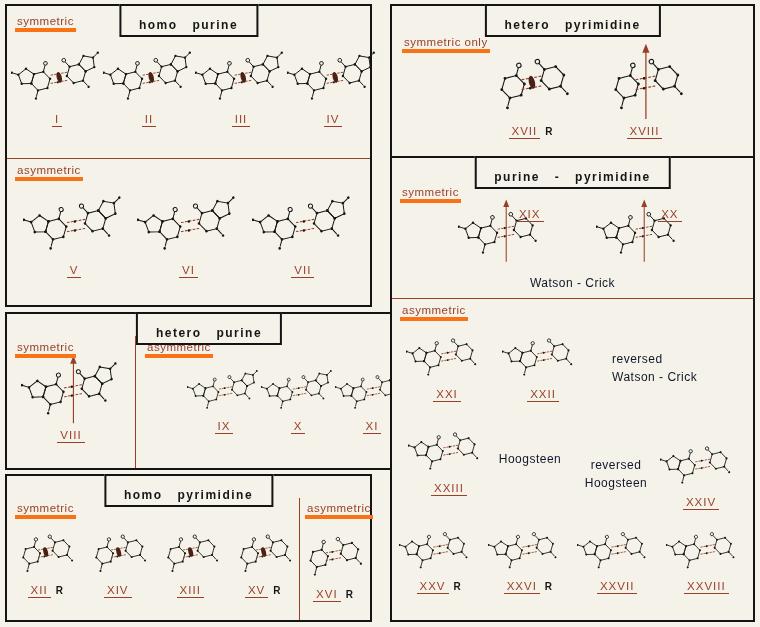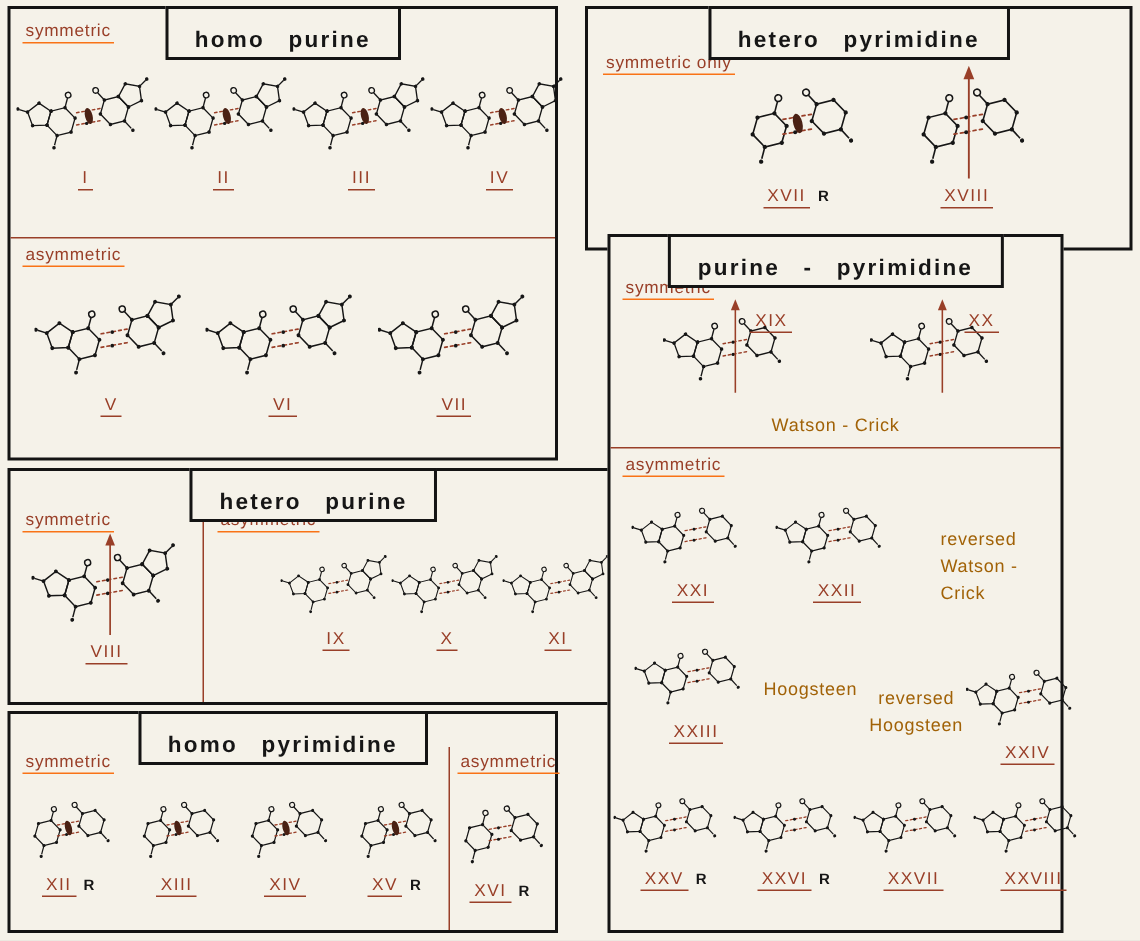--- a/index.html
+++ b/index.html
@@ -6,46 +6,46 @@
   .page {
     position:relative; width:760px; height:627px; margin:0 auto;
     background:#f5f2e9; font-family:"Liberation Sans","DejaVu Sans",sans-serif;
     color:#161616; overflow:hidden;
   }
   .panel { position:absolute; border:2.5px solid #141414; background:#f5f2e9; box-sizing:border-box; }
   .p1 { left:5px;  top:4px;   width:367px; height:303px; }
   .p2 { left:5px;  top:312px; width:408px; height:158px; }
   .p3 { left:5px;  top:474px; width:367px; height:148px; }
   .p4 { left:390px; top:4px;   width:365px; height:163px;text-decoration:underline; }
-  .p5 { left:405px; top:156px; width:304px; height:466px; }
+  .p5 { left:390px; top:156px; width:365px; height:466px; }
 
   .ptitle {
     position:absolute; top:-2.5px; left:50%; transform:translateX(-50%);
     margin:0; padding:12px 18px 3px; background:#f5f2e9;
-    border:2.5px solid #141414; font-size:15px; font-weight:bold;
+    border:2.5px solid #141414; font-size:12px; font-weight:bold;
     letter-spacing:1.5px; word-spacing:10px; white-space:nowrap; z-index:3;
   }
   .seclabel {
     position:absolute; color:#993f28; font-size:11.5px; letter-spacing:0.5px;
-    border-bottom:1px solid #f97316; padding:0 2px 1px; z-index:2; background:transparent;text-align:right;
+    border-bottom:4px solid #f97316; padding:0 2px 1px; z-index:2; background:transparent;text-align:right;
   }
   .rule-h { position:absolute; left:0; right:0; border-top:1px solid #993f28; }
   .rule-v { position:absolute; top:22px; bottom:0; border-left:1px solid #993f28; }
 
   .row { position:absolute; display:flex; }
   .structure { display:flex; flex-direction:column; align-items:center; position:relative; }
   .mol svg { display:block; width:var(--molw,86px); height:auto; }
   .numline { display:flex; align-items:baseline; gap:5px; margin-top:2px; height:15px; }
   .numeral {
     color:#993f28; font-size:11.5px; letter-spacing:1px;
     border-bottom:1.5px solid #993f28; padding:0 3px 1px;
   }
   .rlab { color:#161616; font-size:10px; font-weight:bold; }
   .num-top .numline { position:absolute; top:-2px; right:-6px; margin:12px; }
-  .caption { color:#a16207; font-size:12px; line-height:1.5; white-space:pre-line; letter-spacing:0.5px; }
+  .caption { color:#0f172a; font-size:12px; line-height:1.5; white-space:pre-line; letter-spacing:0.5px; }
 
   
   .p1 .lbl-sym  { top:9px; left:8px; }
   .p1 .row-sym  { top:38px; left:4px; right:4px; justify-content:space-around; --molw:92px; }
   .p1 .rule1    { top:152px; }
   .p1 .lbl-asym { top:158px; left:8px; }
   .p1 .row-asym { top:182px; left:10px; right:10px; justify-content:space-around; --molw:102px; }
 
   
   .p2 .lbl-sym  { top:27px; left:8px; }
@@ -830,21 +830,21 @@
               <g stroke="#993f28" stroke-width="1.3" stroke-dasharray="2.2 2.6" stroke-linecap="round">
                 <line x1="48" y1="44" x2="70" y2="40"></line>
                 <line x1="48" y1="55" x2="70" y2="51"></line>
               </g>
               <circle cx="57" cy="42.6" r="1.5" fill="#161616"></circle>
               <circle cx="57" cy="53.6" r="1.5" fill="#161616"></circle>
               <ellipse cx="59" cy="47" rx="3.4" ry="7.4" transform="rotate(-14 59 47)" fill="#4a2114"></ellipse>
             </svg>
           </div>
     <div class="numline">
-      <span class="numeral">XIII</span>
+      <span class="numeral">XIV</span>
 
     </div>
   </div>
         <div class="structure">
     <div class="mol">
             <svg viewBox="10 2 96 90" xmlns="http://www.w3.org/2000/svg">
               <g transform="translate(38,52) rotate(-14)">
                 <polygon points="13,0 6.5,11.3 -6.5,11.3 -13,0 -6.5,-11.3 6.5,-11.3" fill="none" stroke="#161616" stroke-width="1.2"></polygon>
                 <circle cx="13" cy="0" r="1.6" fill="#161616"></circle>
                 <circle cx="6.5" cy="11.3" r="1.6" fill="#161616"></circle>
@@ -873,21 +873,21 @@
               <g stroke="#993f28" stroke-width="1.3" stroke-dasharray="2.2 2.6" stroke-linecap="round">
                 <line x1="48" y1="44" x2="70" y2="40"></line>
                 <line x1="48" y1="55" x2="70" y2="51"></line>
               </g>
               <circle cx="57" cy="42.6" r="1.5" fill="#161616"></circle>
               <circle cx="57" cy="53.6" r="1.5" fill="#161616"></circle>
               <ellipse cx="59" cy="47" rx="3.4" ry="7.4" transform="rotate(-14 59 47)" fill="#4a2114"></ellipse>
             </svg>
           </div>
     <div class="numline">
-      <span class="numeral">XIV</span>
+      <span class="numeral">XIII</span>
 
     </div>
   </div>
         <div class="structure">
     <div class="mol">
             <svg viewBox="10 2 96 90" xmlns="http://www.w3.org/2000/svg">
               <g transform="translate(38,52) rotate(-14)">
                 <polygon points="13,0 6.5,11.3 -6.5,11.3 -13,0 -6.5,-11.3 6.5,-11.3" fill="none" stroke="#161616" stroke-width="1.2"></polygon>
                 <circle cx="13" cy="0" r="1.6" fill="#161616"></circle>
                 <circle cx="6.5" cy="11.3" r="1.6" fill="#161616"></circle>

